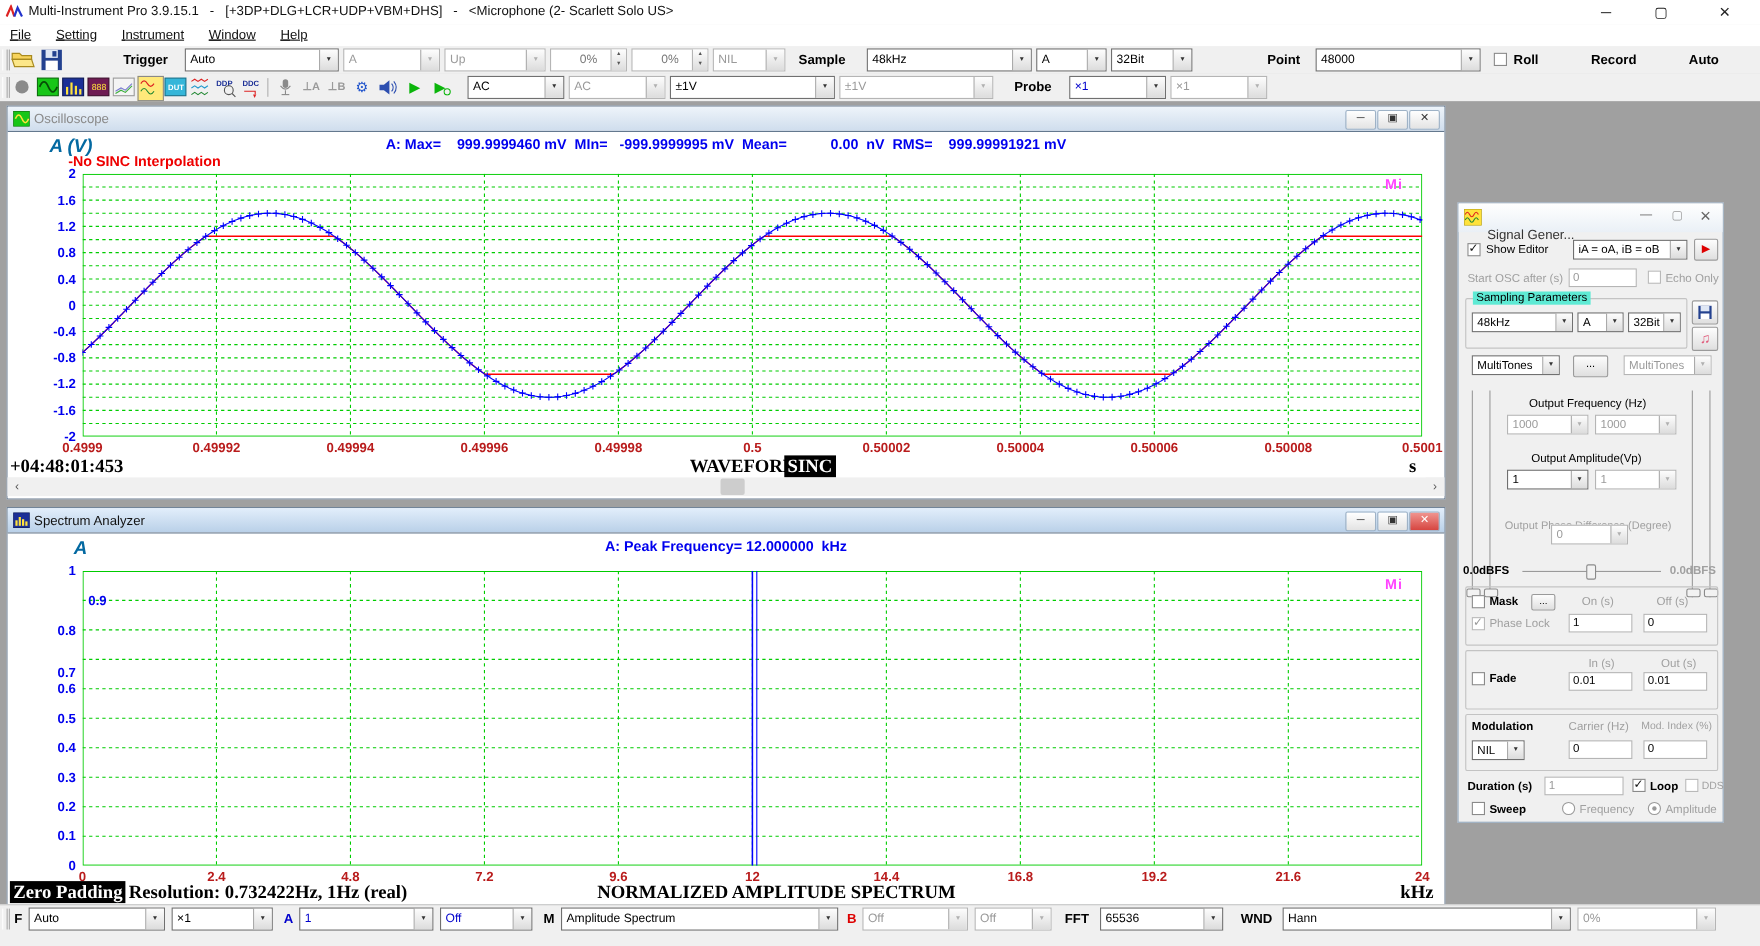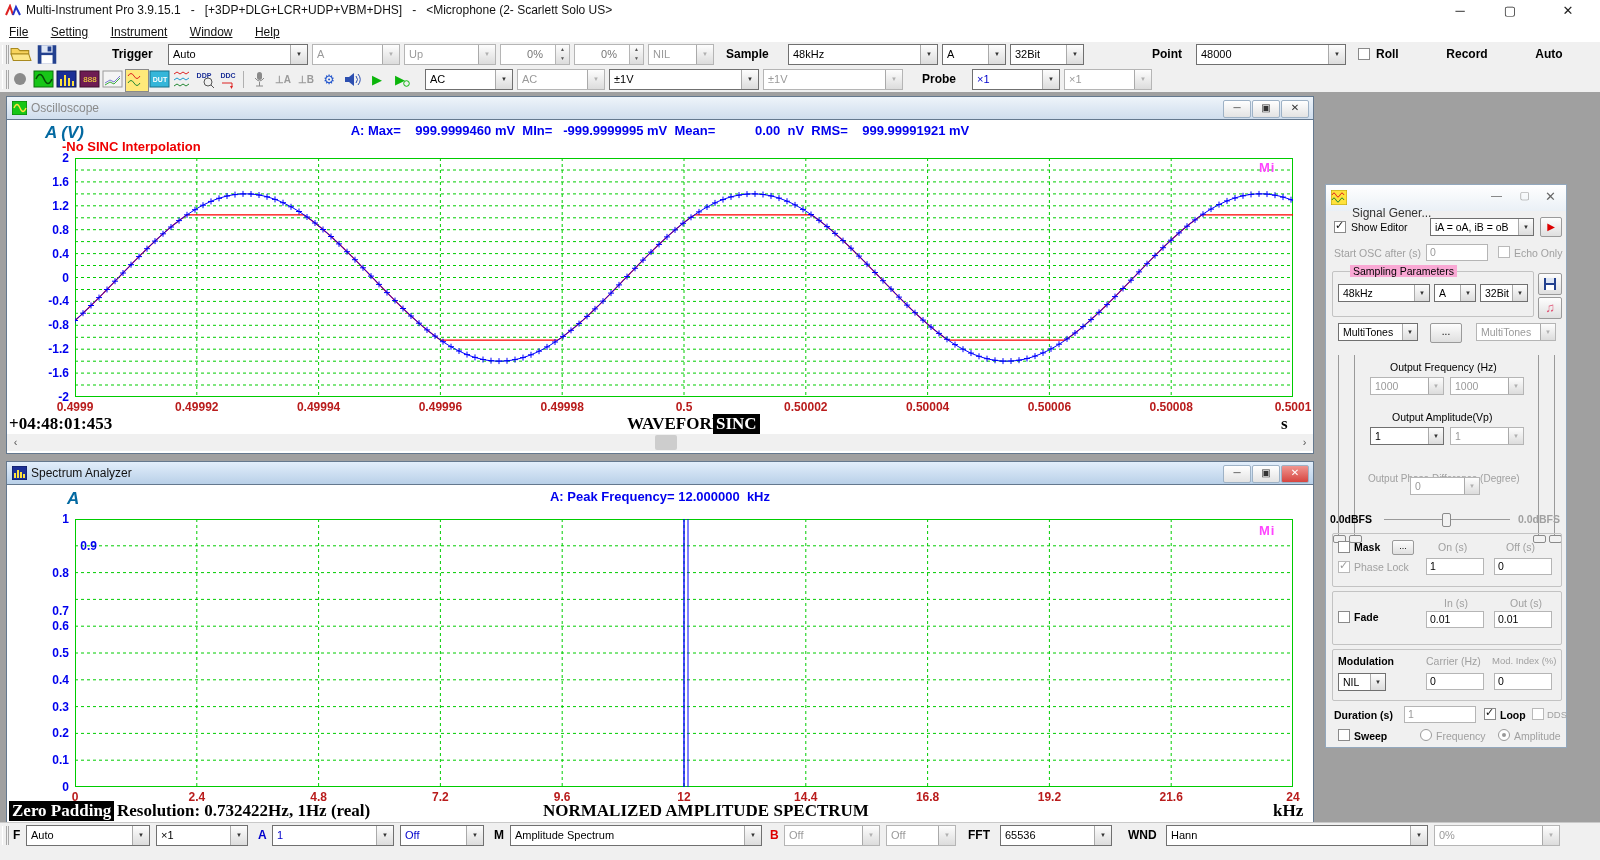--- a/index.html
+++ b/index.html
@@ -59,21 +59,21 @@
   #siggen{position:absolute;left:1325px;top:184px;width:240px;height:562px;background:#f0f0f0;border:1px solid #93a8bd;}
   #sg-tb{position:absolute;left:0;top:0;right:0;height:26px;background:linear-gradient(#ffffff,#eaf0f6);}
   #sg-tb .wt{position:absolute;left:26px;top:6px;font-size:12px;color:#333;margin-top:15px;}
   .sg-lbl{position:absolute;font-size:10.5px;color:#000;white-space:nowrap;}
   .sg-lbl.dis{color:#a0a0a0;}
   .sg-inp{position:absolute;height:17px;background:#fff;border:1px solid #b5b5b5;font-size:10.5px;line-height:15px;padding-left:3px;box-sizing:border-box;}
   .sg-inp.dis{color:#9a9a9a;}
   .sg-dd{height:18px;font-size:10.5px;line-height:16px;}
   .sg-dd .ar{line-height:16px;width:14px;}
   .grp{position:absolute;border:1px solid #c3c3c3;border-radius:2px;}
-  .grp .leg{position:absolute;top:-7px;left:6px;background:#f9a8d4;padding:0 3px;font-size:10.5px;color:#000;margin-left:11px;}
+  .grp .leg{position:absolute;top:-7px;left:6px;background:#5eead4;padding:0 3px;font-size:10.5px;color:#000;}
   .vtrack{position:absolute;width:1px;background:#9a9a9a;}
   .vhandle{position:absolute;width:11px;height:6px;background:#f2f2f2;border:1px solid #8a8a8a;border-radius:2px;}
   .htrack{position:absolute;height:1px;background:#9a9a9a;}
   .hhandle{position:absolute;width:7px;height:12px;background:#f2f2f2;border:1px solid #8a8a8a;border-radius:2px;}
   .sg-btn{position:absolute;background:linear-gradient(#fdfdfd,#dfdfdf);border:1px solid #9a9a9a;border-radius:2px;text-align:center;}
   
   #botbar{position:absolute;left:0;top:822px;width:1600px;height:26px;background:#f0f0f0;border-top:1px solid #c9c9c9;}
   .blbl{position:absolute;top:2px;font-weight:bold;font-size:12px;line-height:21px;}
   .meter{position:absolute;border:1px solid #999;background:#fff;}
   .meter .top{position:absolute;left:0;top:0;right:0;height:10px;background:linear-gradient(90deg,#16d516,#5fd414 45%,#b8c40c 70%,#e09a06);text-align:center;}

